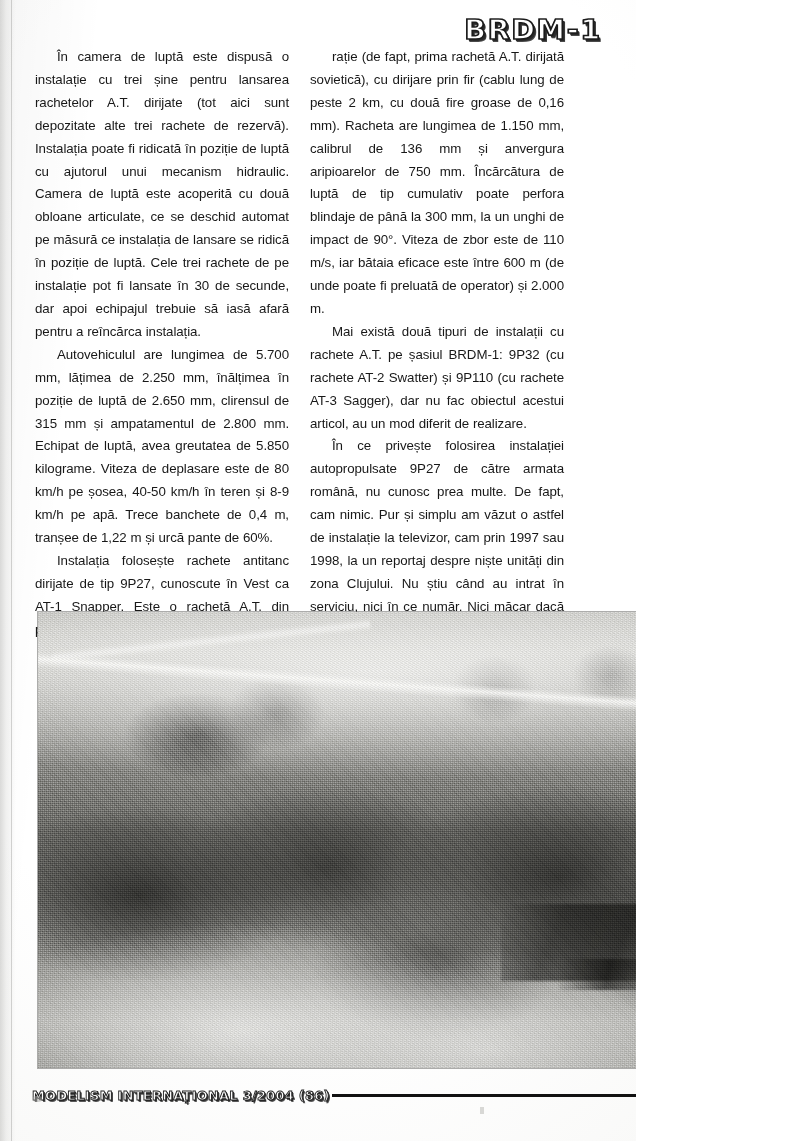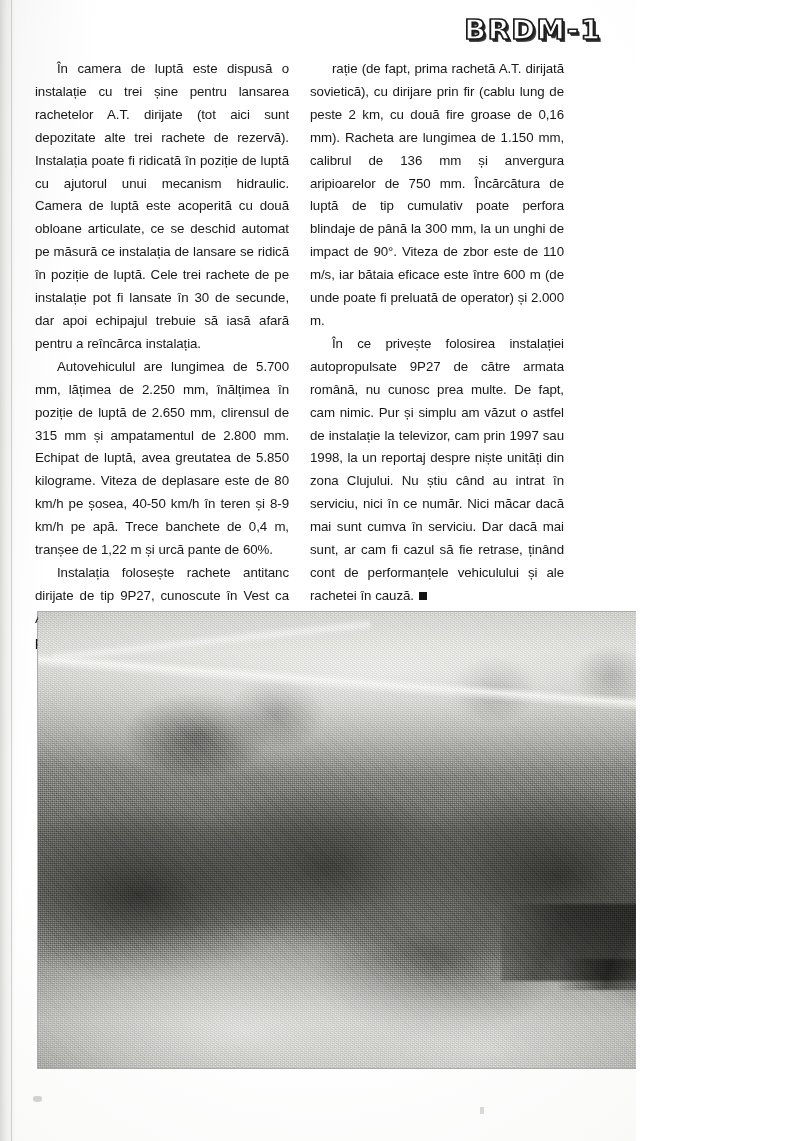--- a/index.html
+++ b/index.html
@@ -82,21 +82,21 @@
        0 -0.5px 0 #242424;
     transform: scaleX(1.06);
     transform-origin: right center;
     white-space: nowrap;
   }
 
   
   .columns {
     position: absolute;
     left: 35px;
-    top: 58px;
+    top: 46px;
     width: 728px;
     display: flex;
     gap: 21px;
   }
   .col {
     width: 254px;
   }
   .col p {
     margin: 0;
     text-align: justify;
@@ -287,34 +287,40 @@
   <div class="columns">
 
     <div class="col">
       <p>În camera de luptă este dispusă o instalație cu trei șine pentru lansarea rachetelor A.T. dirijate (tot aici sunt depozitate alte trei rachete de rezervă). Instalația poate fi ridicată în poziție de luptă cu ajutorul unui mecanism hidraulic. Camera de luptă este acoperită cu două obloane articulate, ce se deschid automat pe măsură ce instalația de lansare se ridică în poziție de luptă. Cele trei rachete de pe instalație pot fi lansate în 30 de secunde, dar apoi echipajul trebuie să iasă afară pentru a reîncărca instalația.</p>
       <p>Autovehiculul are lungimea de 5.700 mm, lățimea de 2.250 mm, înălțimea în poziție de luptă de 2.650 mm, clirensul de 315 mm și ampatamentul de 2.800 mm. Echipat de luptă, avea greutatea de 5.850 kilograme. Viteza de deplasare este de 80 km/h pe șosea, 40-50 km/h în teren și 8-9 km/h pe apă. Trece banchete de 0,4 m, tranșee de 1,22 m și urcă pante de 60%.</p>
       <p>Instalația folosește rachete antitanc dirijate de tip 9P27, cunoscute în Vest ca AT-1 Snapper. Este o rachetă A.T. din prima gene-</p>
     </div>
 
     <div class="col">
       <p>rație (de fapt, prima rachetă A.T. dirijată sovietică), cu dirijare prin fir (cablu lung de peste 2 km, cu două fire groase de 0,16 mm). Racheta are lungimea de 1.150 mm, calibrul de 136 mm și anvergura aripioarelor de 750 mm. Încărcătura de luptă de tip cumulativ poate perfora blindaje de până la 300 mm, la un unghi de impact de 90°. Viteza de zbor este de 110 m/s, iar bătaia eficace este între 600 m (de unde poate fi preluată de operator) și 2.000 m.</p>
+      <p>Mai există două tipuri de instalații cu rachete A.T. pe șasiul BRDM-1: 9P32 (cu rachete AT-2 Swatter) și 9P110 (cu rachete AT-3 Sagger), dar nu fac obiectul acestui articol, au un mod diferit de realizare.</p>
       <p><span>În ce privește folosirea instalației autopropulsate 9P27 de către armata română, nu cunosc prea multe. De fapt, cam nimic. Pur și simplu am văzut o astfel de instalație la televizor, cam prin 1997 sau 1998, la un reportaj despre niște unități din zona Clujului. Nu știu când au intrat în serviciu, nici în ce număr. Nici măcar dacă mai sunt cumva în serviciu. Dar dacă mai sunt, ar cam fi cazul să fie retrase, ținând cont de performanțele vehiculului și ale rachetei în cauză.</span><span class="endmark"></span></p>
     </div>
 
   </div>
 
   <div class="photo-frame">
     <div class="photo-canvas"></div>
     <div class="photo-track"></div>
     <div class="photo-track-2"></div>
     <div class="photo-vehicle"></div>
     <div class="photo-vehicle-2"></div>
     <div class="photo-grain"></div>
     <div class="photo-grain2"></div>
     <div class="photo-vignette"></div>
   </div>
 
+  <div class="footer">
+    <div class="footer-mag">MODELISM INTERNAȚIONAL 3/2004 (86)</div>
+    <div class="footer-rule"></div>
+    <div class="footer-page">33</div>
+  </div>
 
   <div class="scan-speck-a"></div>
   <div class="scan-speck-b"></div>
   <div class="scan-speck-c"></div>
 
 </div>
 
 </body></html>

